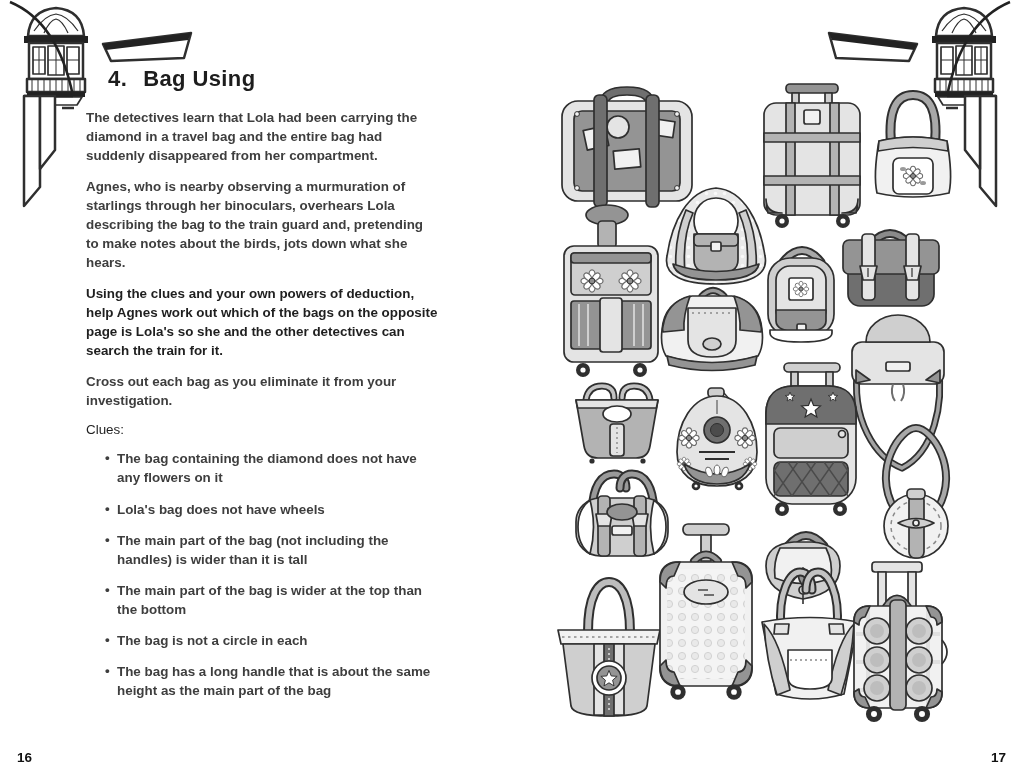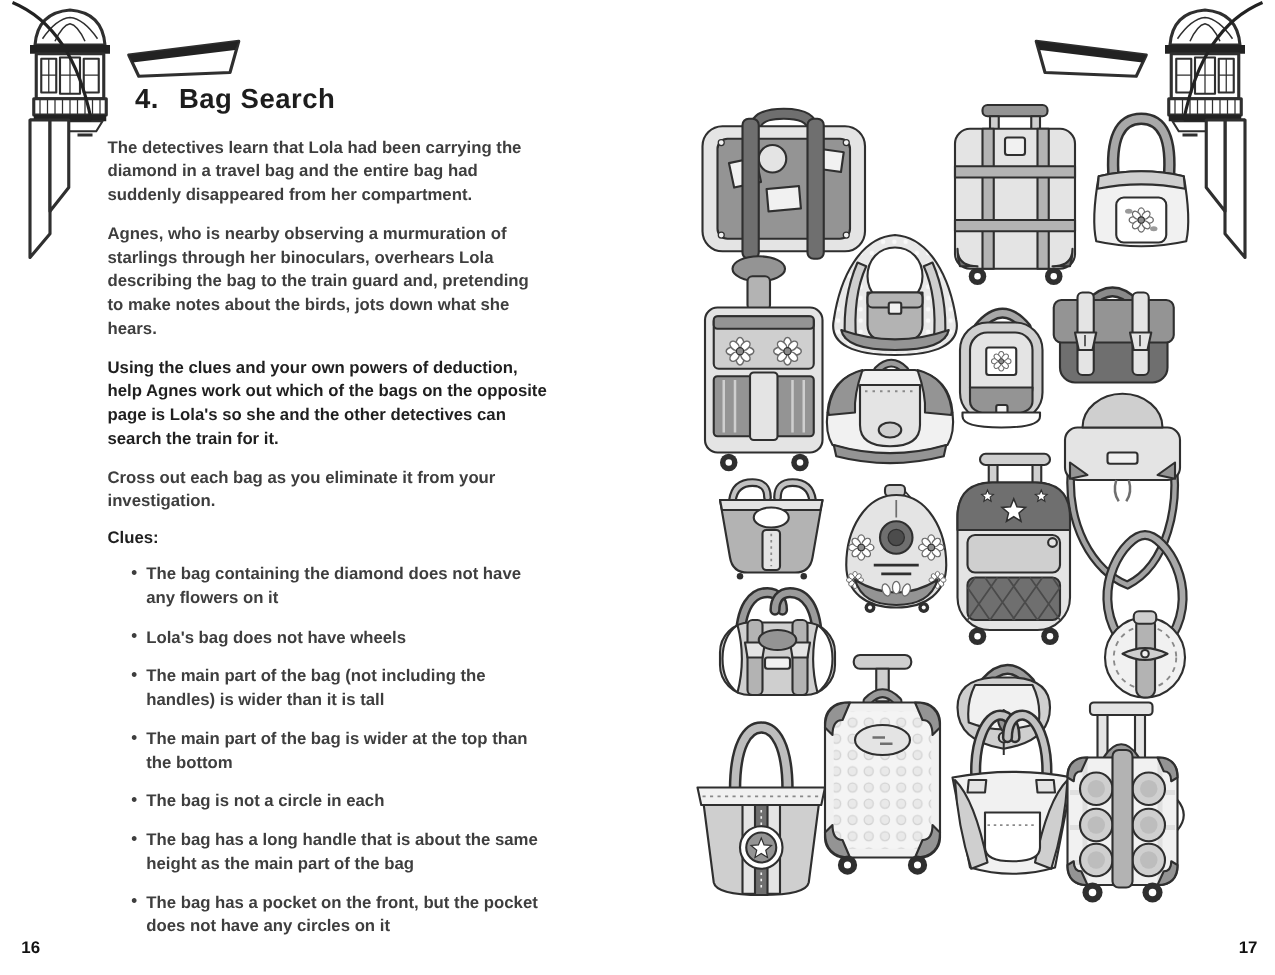--- a/index.html
+++ b/index.html
@@ -13,21 +13,21 @@
   svg .f4{fill:#b3b3b3}.f5{fill:#949494}.f6{fill:#6f6f6f}
   svg .nf{fill:none}
   svg .hout{fill:none;stroke:#2f2f2f;stroke-linecap:round;}
   svg .hin{fill:none;stroke-linecap:round;}
   
   .textcol{position:absolute;left:86px;top:66px;width:352px;color:#3e3e3e;}
   .title{margin:0 0 16px 22px;font-size:22px;font-weight:bold;letter-spacing:0.4px;color:#1d1d1d;}
   .title .idx{margin-right:16px;}
   .textcol p{margin:0 0 12px 0;font-size:13.4px;line-height:1.42;font-weight:bold;}
   .textcol p.bold{font-weight:bold;color:#1f1f1f;}
-  .clues-label{font-weight:bold;color:#1f1f1f;font-size:13.4px;margin:4px 0 12px 0;}
+  .clues-label{font-weight:normal;color:#1f1f1f;font-size:13.4px;margin:4px 0 12px 0;}
   ul.clues{list-style:none;margin:12px 0 0 0;padding:0;}
   ul.clues li{position:relative;padding-left:31px;font-size:13.4px;line-height:1.42;margin-bottom:12px;font-weight:bold;}
   ul.clues li::before{content:"\2022";position:absolute;left:19px;top:-1px;color:#3e3e3e;}
   .pagenum{position:absolute;bottom:15px;font-size:13.5px;font-weight:bold;color:#111;}
   .pagenum.pl{left:17px;} .pagenum.pr{right:14px;}
 </style>
 </head>
 <body>
 
 <div class="spread">
@@ -372,32 +372,31 @@
       </g>
       <rect class="s f4" x="890" y="600" width="16" height="110" rx="5"></rect>
       <path class="nf" stroke="#2f2f2f" stroke-width="1.7" d="M942,640 q10,12 0,24"></path>
       <use href="#wheel" transform="translate(874,714) scale(1.15)"></use>
       <use href="#wheel" transform="translate(922,714) scale(1.15)"></use>
     </g>
   </g>
 </svg>
 
   <div class="textcol">
-    <h1 class="title"><span class="idx">4.</span><span>Bag Search</span></h1>
+    <h1 class="title"><span class="idx">4.</span><span>Bag Using</span></h1>
     <p>The detectives learn that Lola had been carrying the diamond in a travel bag and the entire bag had suddenly disappeared from her compartment.</p>
     <p>Agnes, who is nearby observing a murmuration of starlings through her binoculars, overhears Lola describing the bag to the train guard and, pretending to make notes about the birds, jots down what she hears.</p>
     <p class="bold">Using the clues and your own powers of deduction, help Agnes work out which of the bags on the opposite page is Lola's so she and the other detectives can search the train for it.</p>
     <p>Cross out each bag as you eliminate it from your investigation.</p>
     <div class="clues-label">Clues:</div>
     <ul class="clues">
       <li>The bag containing the diamond does not have any flowers on it</li>
       <li>Lola's bag does not have wheels</li>
       <li>The main part of the bag (not including the handles) is wider than it is tall</li>
       <li>The main part of the bag is wider at the top than the bottom</li>
       <li>The bag is not a circle in each</li>
       <li>The bag has a long handle that is about the same height as the main part of the bag</li>
-      <li>The bag has a pocket on the front, but the pocket does not have any circles on it</li>
     </ul>
   </div>
 
   <div class="pagenum pl">16</div>
   <div class="pagenum pr">17</div>
 </div>
 
 </body></html>

